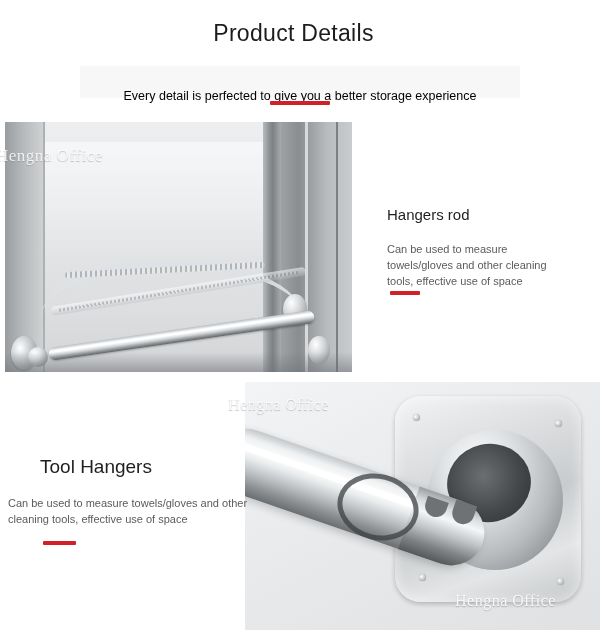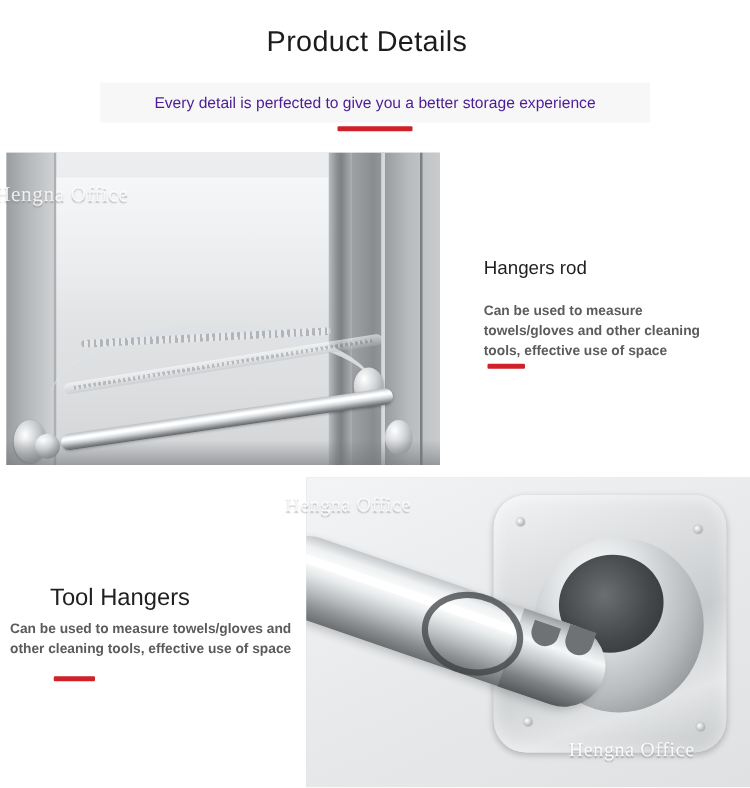--- a/index.html
+++ b/index.html
@@ -35,27 +35,27 @@
     position: absolute;
     left: 80px;
     top: 66px;
     width: 440px;
     height: 32px;
     background: #f7f7f7;
   }
   .subtitle-text {
     position: absolute;
     left: 80px;
-    top: 66px;
+    top: 80px;
     width: 440px;
     height: 32px;
     line-height: 32px;
     text-align: center;
     font-size: 12.5px;
-    color: #4c1d95;
+    color: #000000;
     white-space: nowrap;
   }
   .title-accent {
     position: absolute;
     left: 270px;
     top: 101px;
     width: 60px;
     height: 4px;
     background: #cf2127;
     border-radius: 1px;
@@ -348,34 +348,33 @@
     position: absolute;
     color: #1f1f1f;
     font-weight: 400;
     white-space: nowrap;
   }
   .caption-body {
     position: absolute;
     color: #5b5b5b;
     font-size: 11px;
     line-height: 16px;
-    font-weight: bold;
   }
   .caption-accent {
     position: absolute;
     height: 4px;
     background: #cf2127;
     border-radius: 1px;
   }
 
   #cap1-heading { left: 387px; top: 206px; font-size: 15px; }
   #cap1-body    { left: 387px; top: 241px; width: 180px; }
   #cap1-accent  { left: 390px; top: 291px; width: 30px; }
 
-  #cap2-heading { left: 40px;  top: 456px; font-size: 19px; margin-top: 12px; }
+  #cap2-heading { left: 40px;  top: 456px; font-size: 19px; }
   #cap2-body    { left: 8px;   top: 495px; width: 250px; }
   #cap2-accent  { left: 43px;  top: 541px; width: 33px; }
 </style>
 </head>
 <body>
 
 <div id="page">
 
   <div class="page-title">Product Details</div>
 

